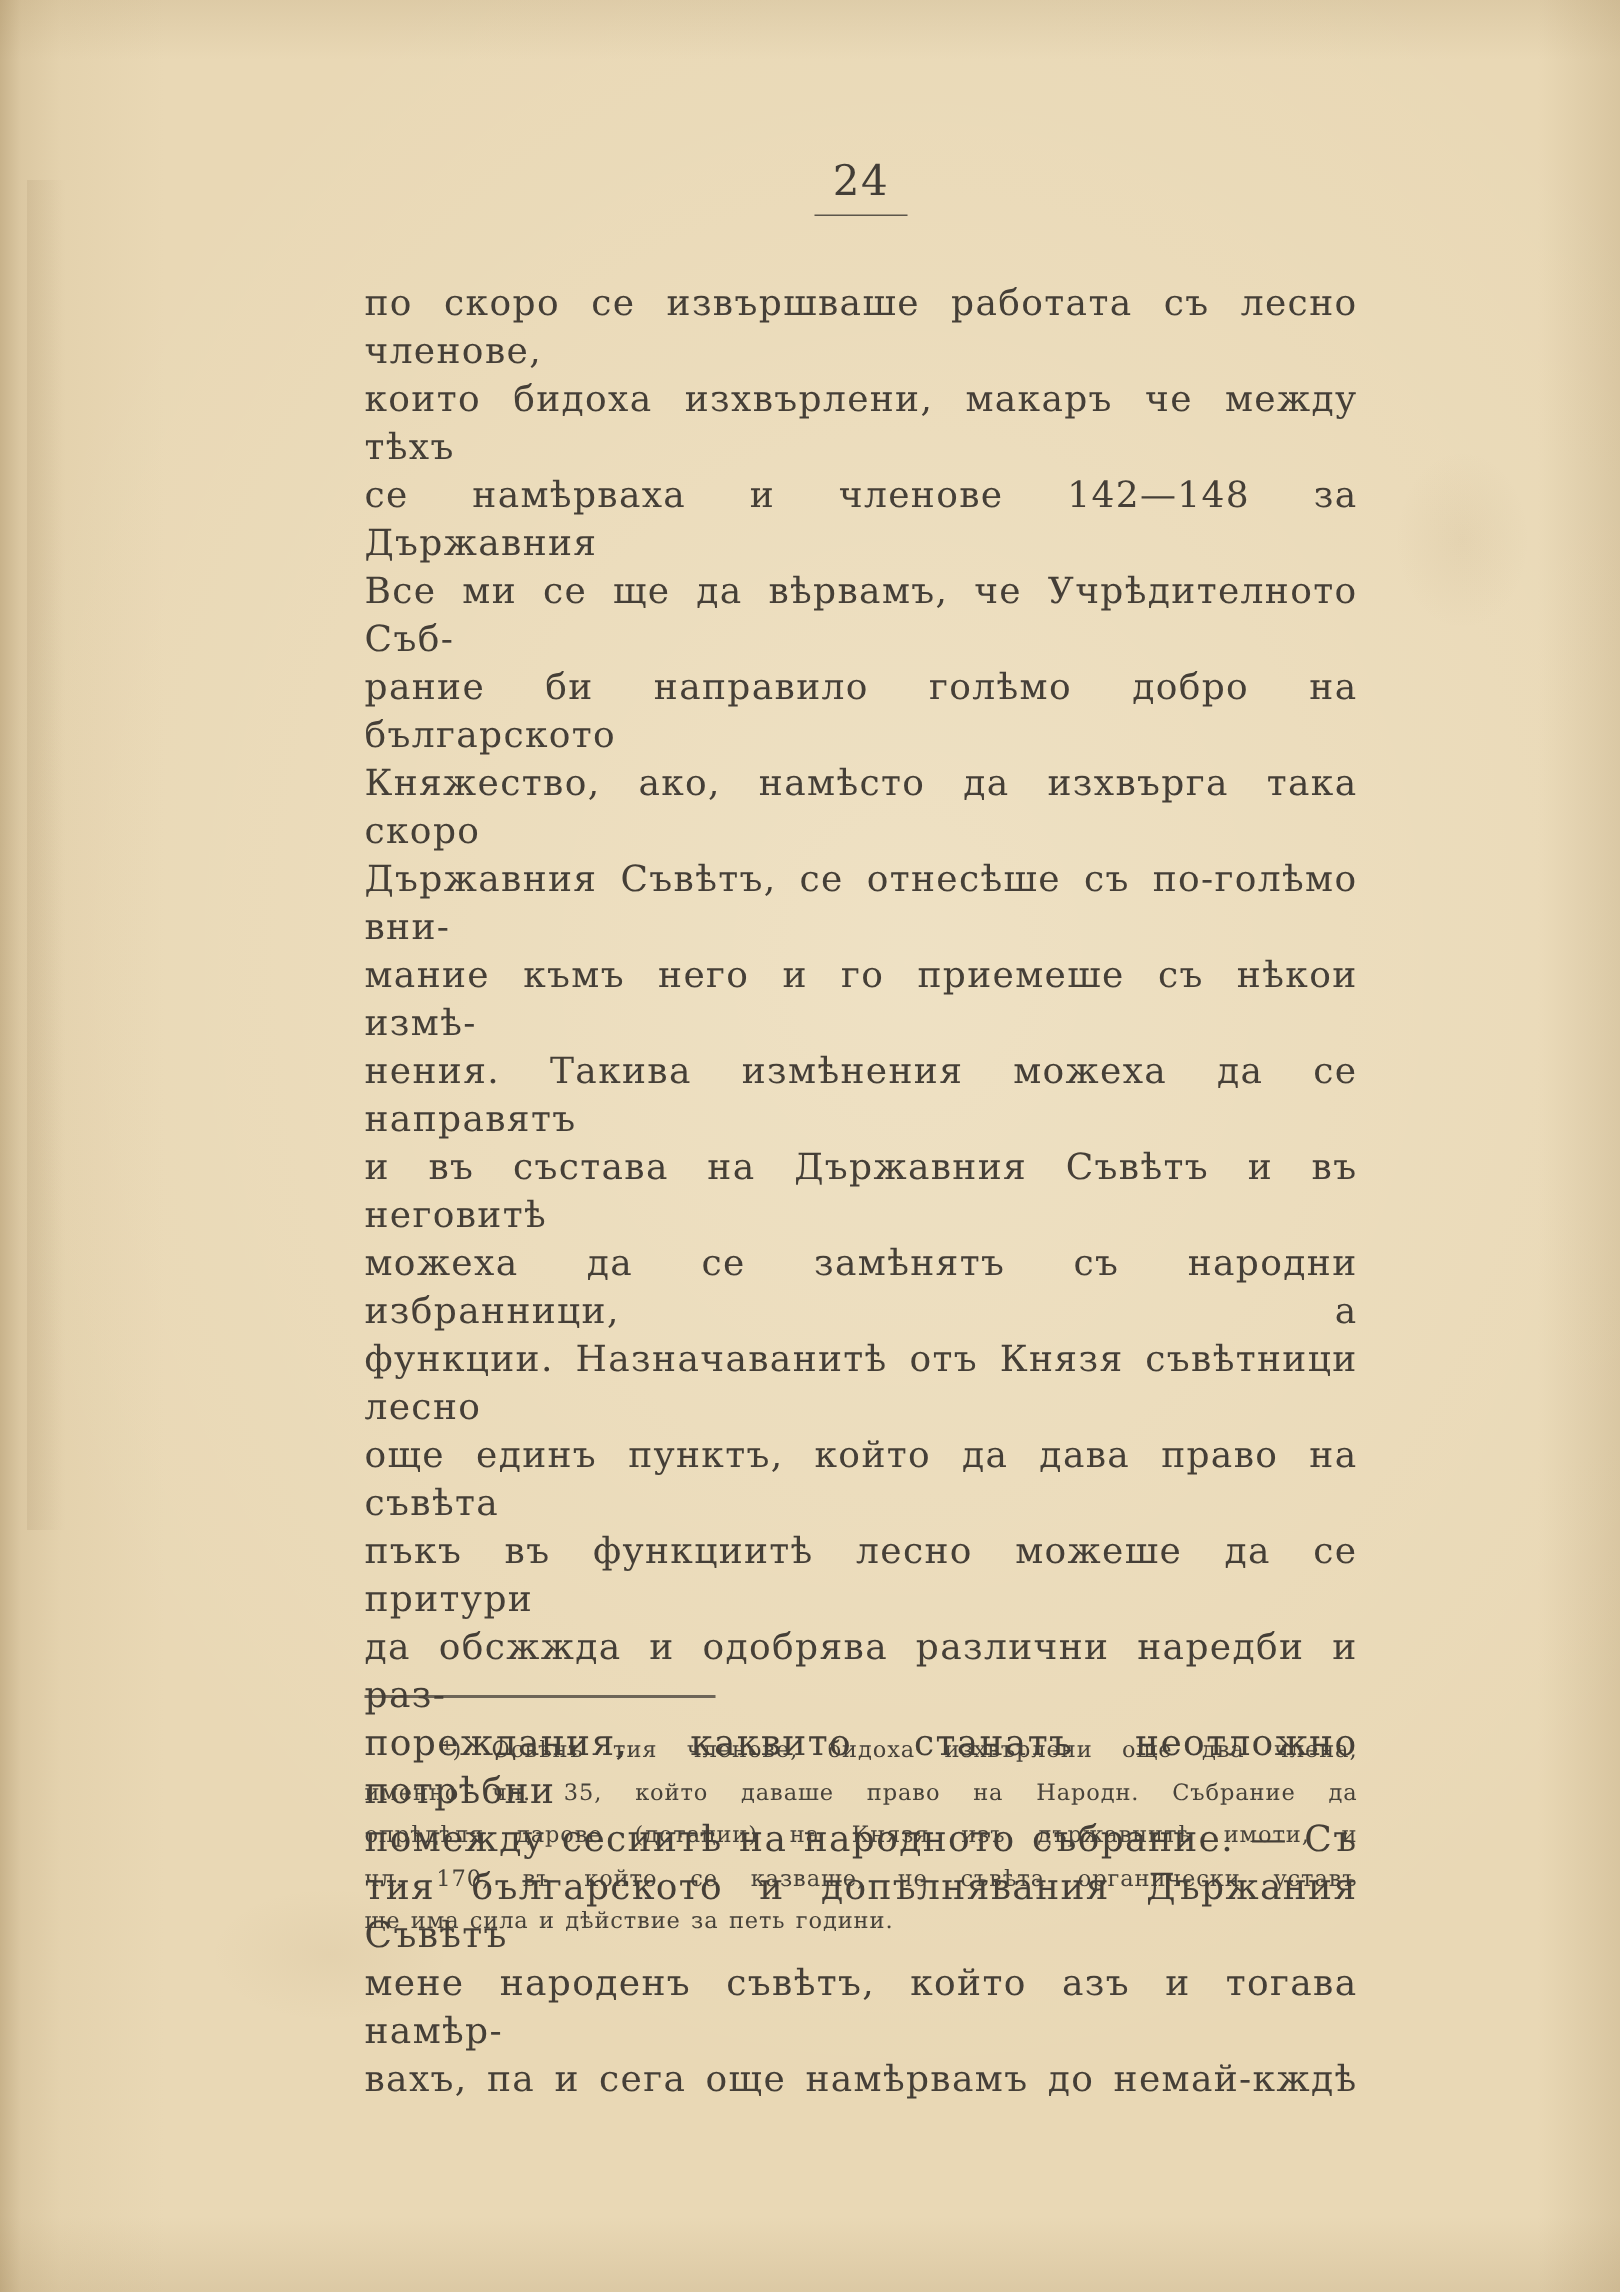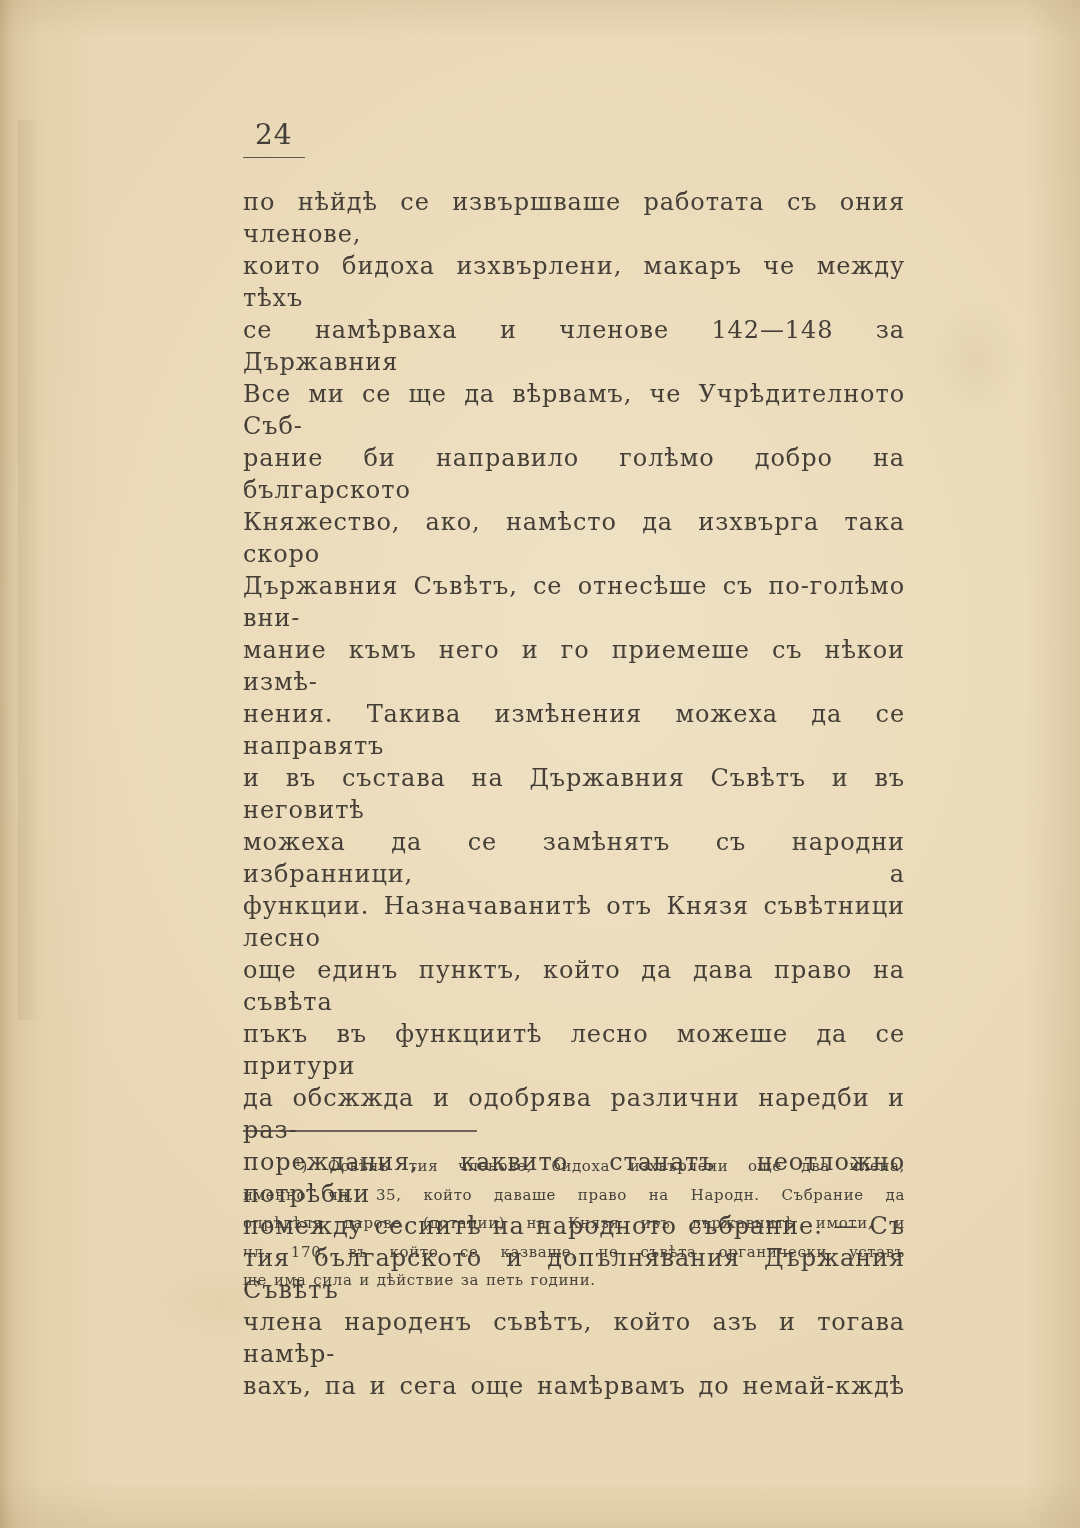--- a/index.html
+++ b/index.html
@@ -23,22 +23,22 @@
   .stain1{position:absolute;left:18px;top:120px;width:26px;height:900px;
     background:linear-gradient(90deg, rgba(120,92,52,0.10), rgba(0,0,0,0));}
   .stain2{position:absolute;right:60px;top:300px;width:90px;height:120px;border-radius:50%;
     background:radial-gradient(ellipse, rgba(140,108,60,0.07), rgba(0,0,0,0) 70%);}
   .stain3{position:absolute;left:140px;bottom:180px;width:160px;height:90px;border-radius:50%;
     background:radial-gradient(ellipse, rgba(140,108,60,0.06), rgba(0,0,0,0) 70%);}
 
   .page-number{
     position:absolute;
     left:243px;width:662px;
-    top:118px;
-    text-align:left;
+    top:104px;
+    text-align:center;
     color:#433e37;
     font-size:28px;
     letter-spacing:1px;
   }
   .page-number .num{
     display:inline-block;
     padding:0 12px 6px 12px;
     border-bottom:1.5px solid rgba(67,62,55,0.85);
   }
 
@@ -81,39 +81,39 @@
 <div class="paper"></div>
 <div class="stain1"></div>
 <div class="stain2"></div>
 <div class="stain3"></div>
 
 <div class="page-number">
   <span class="num">24</span>
 </div>
 
 <div class="body-text">
-    <div class="line">по нѣйдѣ се извършваше работата съ ония членове,</div>
+    <div class="line">по скоро се извършваше работата съ лесно членове,</div>
     <div class="line">които бидоха изхвърлени, макаръ че между тѣхъ</div>
     <div class="line">се намѣрваха и членове 142—148 за Държавния</div>
     <div class="line">Все ми се ще да вѣрвамъ, че Учрѣдителното Съб-</div>
     <div class="line">рание би направило голѣмо добро на българското</div>
     <div class="line">Княжество, ако, намѣсто да изхвърга така скоро</div>
     <div class="line">Държавния Съвѣтъ, се отнесѣше съ по-голѣмо вни-</div>
     <div class="line">мание къмъ него и го приемеше съ нѣкои измѣ-</div>
     <div class="line">нения. Такива измѣнения можеха да се направятъ</div>
     <div class="line">и въ състава на Държавния Съвѣтъ и въ неговитѣ</div>
     <div class="line">можеха да се замѣнятъ съ народни избранници, а</div>
     <div class="line">функции. Назначаванитѣ отъ Князя съвѣтници лесно</div>
     <div class="line">още единъ пунктъ, който да дава право на съвѣта</div>
     <div class="line">пъкъ въ функциитѣ лесно можеше да се притури</div>
     <div class="line">да обсжжда и одобрява различни наредби и раз-</div>
     <div class="line">пореждания, каквито станатъ неотложно потрѣбни</div>
     <div class="line">помежду сесиитѣ на народното събрание. — Съ</div>
     <div class="line">тия българското и допълнявания Държания Съвѣтъ</div>
-    <div class="line">члена народенъ съвѣтъ, който азъ и тогава намѣр-</div>
+    <div class="line">мене народенъ съвѣтъ, който азъ и тогава намѣр-</div>
     <div class="line">вахъ, па и сега още намѣрвамъ до немай-кждѣ</div>
   </div>
 
 <div class="footnote-rule"></div>
 
 <div class="footnote">
     <div class="line fn-indent">¹) Освѣнъ тия членове, бидоха изхвърлени още два члена,</div>
     <div class="line">именно чл. 35, който даваше право на Народн. Събрание да</div>
     <div class="line">опрѣдѣля дарове (дотации) на Князя изъ държавнитѣ имоти, и</div>
     <div class="line">чл. 170, въ който се казваше, че съвѣта органически уставъ</div>

